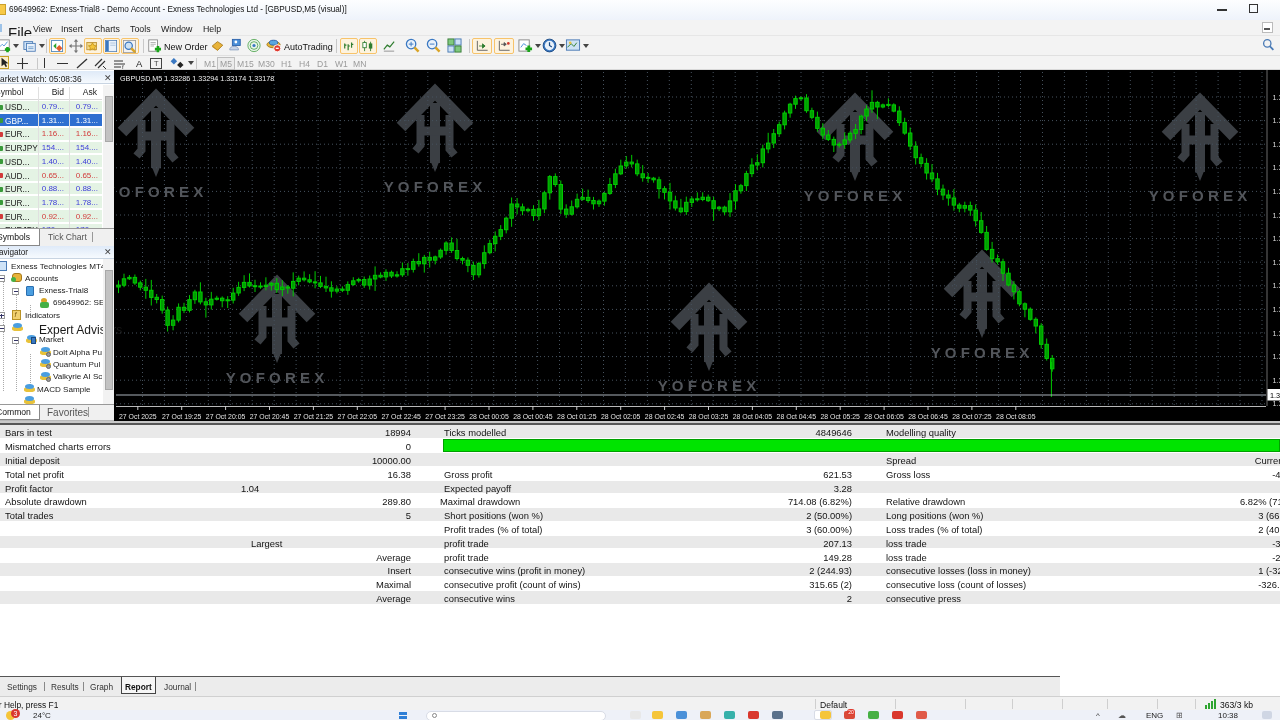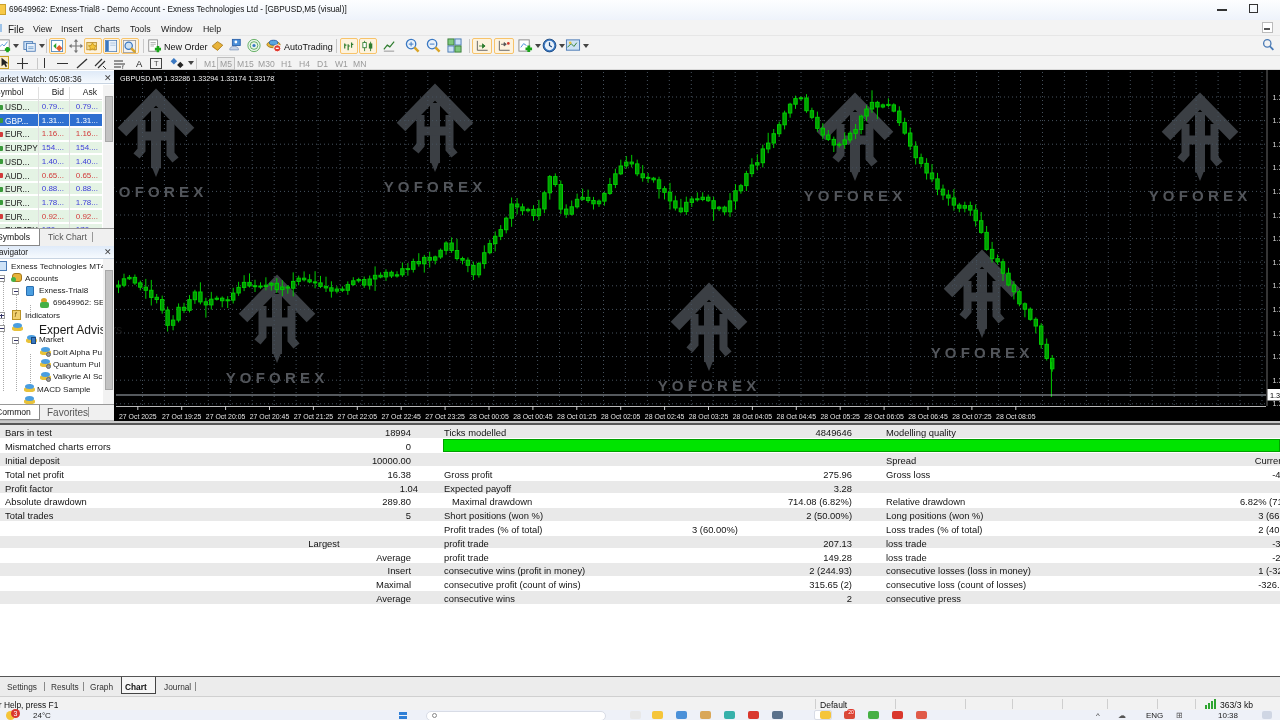--- a/index.html
+++ b/index.html
@@ -6,21 +6,21 @@
 .abs{position:absolute}
 .t{position:absolute;white-space:nowrap}
 </style></head><body>
 <div class="abs" style="left:0;top:0;width:1280px;height:20px;background:linear-gradient(#fdfeff,#eef3fb)">
     <div class="abs" style="left:-4px;top:4px;width:10px;height:11px;background:#f7c948;border:1px solid #caa02c"></div>
     <div class="t" style="left:9px;top:4.5px;font-size:8.2px;color:#111">69649962: Exness-Trial8 - Demo Account - Exness Technologies Ltd - [GBPUSD,M5 (visual)]</div>
     <div class="abs" style="left:1217px;top:9px;width:10px;height:1.6px;background:#333"></div>
     <div class="abs" style="left:1249px;top:4px;width:9px;height:9px;border:1.6px solid #333"></div>
   </div>
 <div class="abs" style="left:0;top:20px;width:1280px;height:16px;background:#f3f3f3;border-bottom:1px solid #e6e6e6">
-    <div class="t" style="left:8px;top:3.5px;font-size:10px;color:#1a1a1a">File</div>
+    <div class="t" style="left:8px;top:3.5px;font-size:15px;color:#1a1a1a">File</div>
     <div class="t" style="left:33px;top:3.5px;font-size:8.8px;color:#1a1a1a">View</div>
     <div class="t" style="left:61px;top:3.5px;font-size:8.8px;color:#1a1a1a">Insert</div>
     <div class="t" style="left:94px;top:3.5px;font-size:8.8px;color:#1a1a1a">Charts</div>
     <div class="t" style="left:130px;top:3.5px;font-size:8.8px;color:#1a1a1a">Tools</div>
     <div class="t" style="left:161px;top:3.5px;font-size:8.8px;color:#1a1a1a">Window</div>
     <div class="t" style="left:203px;top:3.5px;font-size:8.8px;color:#1a1a1a">Help</div>
     <div class="abs" style="left:-5px;top:4px;width:7px;height:8px;background:#9ec3e8"></div>
     <div class="abs" style="left:1262px;top:2px;width:11px;height:11px;border:1px solid #bbb;background:#fff"></div>
     <div class="abs" style="left:1264px;top:8px;width:6px;height:2px;background:#555"></div>
   </div>
@@ -903,47 +903,47 @@
     <div class="t" style="left:251px;top:16.1px;width:160px;text-align:right">0</div>
     <div class="abs" style="left:443px;top:14.100000000000001px;width:837px;height:12.8px;background:#00e400;border:1px solid #00a000"></div>
     <div class="abs" style="left:0;top:27.900000000000002px;width:1280px;height:12.8px;background:#e9e9e9"></div>
     <div class="t" style="left:5px;top:29.900000000000002px">Initial deposit</div>
     <div class="t" style="left:251px;top:29.900000000000002px;width:160px;text-align:right">10000.00</div>
     <div class="t" style="left:886px;top:29.900000000000002px">Spread</div>
     <div class="t" style="left:1132px;top:29.900000000000002px;width:154px;text-align:right">Current</div>
     <div class="t" style="left:5px;top:43.7px">Total net profit</div>
     <div class="t" style="left:251px;top:43.7px;width:160px;text-align:right">16.38</div>
     <div class="t" style="left:444px;top:43.7px">Gross profit</div>
-    <div class="t" style="left:692px;top:43.7px;width:160px;text-align:right">275.96</div>
+    <div class="t" style="left:692px;top:43.7px;width:160px;text-align:right">621.53</div>
     <div class="t" style="left:886px;top:43.7px">Gross loss</div>
     <div class="t" style="left:1132px;top:43.7px;width:172px;text-align:right">-431.47</div>
     <div class="abs" style="left:0;top:55.5px;width:1280px;height:12.8px;background:#e9e9e9"></div>
     <div class="t" style="left:5px;top:57.5px">Profit factor</div>
-    <div class="t" style="left:258px;top:57.5px;width:160px;text-align:right">1.04</div>
+    <div class="t" style="left:241px;top:57.5px;width:160px;">1.04</div>
     <div class="t" style="left:444px;top:57.5px">Expected payoff</div>
     <div class="t" style="left:692px;top:57.5px;width:160px;text-align:right">3.28</div>
     <div class="t" style="left:5px;top:71.3px">Absolute drawdown</div>
     <div class="t" style="left:251px;top:71.3px;width:160px;text-align:right">289.80</div>
-    <div class="t" style="left:452px;top:71.3px">Maximal drawdown</div>
+    <div class="t" style="left:440px;top:71.3px">Maximal drawdown</div>
     <div class="t" style="left:692px;top:71.3px;width:160px;text-align:right">714.08 (6.82%)</div>
     <div class="t" style="left:886px;top:71.3px">Relative drawdown</div>
     <div class="t" style="left:1132px;top:71.3px;width:172px;text-align:right">6.82% (714.08)</div>
     <div class="abs" style="left:0;top:83.10000000000001px;width:1280px;height:12.8px;background:#e9e9e9"></div>
     <div class="t" style="left:5px;top:85.10000000000001px">Total trades</div>
     <div class="t" style="left:251px;top:85.10000000000001px;width:160px;text-align:right">5</div>
     <div class="t" style="left:444px;top:85.10000000000001px">Short positions (won %)</div>
     <div class="t" style="left:692px;top:85.10000000000001px;width:160px;text-align:right">2 (50.00%)</div>
     <div class="t" style="left:886px;top:85.10000000000001px">Long positions (won %)</div>
     <div class="t" style="left:1132px;top:85.10000000000001px;width:172px;text-align:right">3 (66.67%)</div>
     <div class="t" style="left:444px;top:98.9px">Profit trades (% of total)</div>
-    <div class="t" style="left:692px;top:98.9px;width:160px;">3 (60.00%)</div>
+    <div class="t" style="left:692px;top:98.9px;width:160px;text-align:right">3 (60.00%)</div>
     <div class="t" style="left:886px;top:98.9px">Loss trades (% of total)</div>
     <div class="t" style="left:1132px;top:98.9px;width:172px;text-align:right">2 (40.00%)</div>
     <div class="abs" style="left:0;top:110.7px;width:1280px;height:12.8px;background:#e9e9e9"></div>
-    <div class="t" style="left:244px;top:112.7px;width:160px;text-align:center">Largest</div>
+    <div class="t" style="left:251px;top:112.7px;width:160px;text-align:left">Largest</div>
     <div class="t" style="left:444px;top:112.7px">profit trade</div>
     <div class="t" style="left:692px;top:112.7px;width:160px;text-align:right">207.13</div>
     <div class="t" style="left:886px;top:112.7px">loss trade</div>
     <div class="t" style="left:1132px;top:112.7px;width:172px;text-align:right">-326.93</div>
     <div class="t" style="left:251px;top:126.5px;width:160px;text-align:right">Average</div>
     <div class="t" style="left:444px;top:126.5px">profit trade</div>
     <div class="t" style="left:692px;top:126.5px;width:160px;text-align:right">149.28</div>
     <div class="t" style="left:886px;top:126.5px">loss trade</div>
     <div class="t" style="left:1132px;top:126.5px;width:172px;text-align:right">-215.73</div>
     <div class="abs" style="left:0;top:138.3px;width:1280px;height:12.8px;background:#e9e9e9"></div>
@@ -956,26 +956,26 @@
     <div class="t" style="left:444px;top:154.10000000000002px">consecutive profit (count of wins)</div>
     <div class="t" style="left:692px;top:154.10000000000002px;width:160px;text-align:right">315.65 (2)</div>
     <div class="t" style="left:886px;top:154.10000000000002px">consecutive loss (count of losses)</div>
     <div class="t" style="left:1132px;top:154.10000000000002px;width:172px;text-align:right">-326.93 (1)</div>
     <div class="abs" style="left:0;top:165.90000000000003px;width:1280px;height:12.8px;background:#e9e9e9"></div>
     <div class="t" style="left:251px;top:167.90000000000003px;width:160px;text-align:right">Average</div>
     <div class="t" style="left:444px;top:167.90000000000003px">consecutive wins</div>
     <div class="t" style="left:692px;top:167.90000000000003px;width:160px;text-align:right">2</div>
     <div class="t" style="left:886px;top:167.90000000000003px">consecutive press</div>
   </div>
-<div class="abs" style="left:0;top:676px;width:1280px;height:20px;background:#ececec;border-top:1px solid #555">
+<div class="abs" style="left:0;top:676px;width:1060px;height:20px;background:#ececec;border-top:1px solid #555">
     <div class="abs" style="left:121px;top:0px;width:35px;height:17px;background:#f6f6f6;border:1px solid #444;border-top:none"></div>
     <div class="t" style="left:7px;top:5px;font-size:8.3px;color:#333;font-weight:normal">Settings</div>
     <div class="t" style="left:51px;top:5px;font-size:8.3px;color:#333;font-weight:normal">Results</div>
     <div class="t" style="left:90px;top:5px;font-size:8.3px;color:#333;font-weight:normal">Graph</div>
-    <div class="t" style="left:125px;top:5px;font-size:8.3px;color:#111;font-weight:bold">Chart</div>
+    <div class="t" style="left:125px;top:5px;font-size:8.3px;color:#111;font-weight:bold">Report</div>
     <div class="t" style="left:164px;top:5px;font-size:8.3px;color:#333;font-weight:normal">Journal</div>
     <div class="abs" style="left:44px;top:5px;width:1px;height:9px;background:#888"></div>
     <div class="abs" style="left:82.5px;top:5px;width:1px;height:9px;background:#888"></div>
     <div class="abs" style="left:195.3px;top:5px;width:1px;height:9px;background:#888"></div>
   </div>
 <div class="abs" style="left:0;top:696px;width:1280px;height:14px;background:#f2f2f2;border-top:1px solid #d0d0d0">
     <div class="t" style="left:-11px;top:2.5px;font-size:8.4px;color:#111">For Help, press F1</div>
     <div class="t" style="left:820px;top:2.5px;font-size:8.6px;color:#111">Default</div>
     <div class="abs" style="left:815px;top:2px;width:1px;height:10px;background:#cfcfcf"></div>
     <div class="abs" style="left:895px;top:2px;width:1px;height:10px;background:#cfcfcf"></div>

